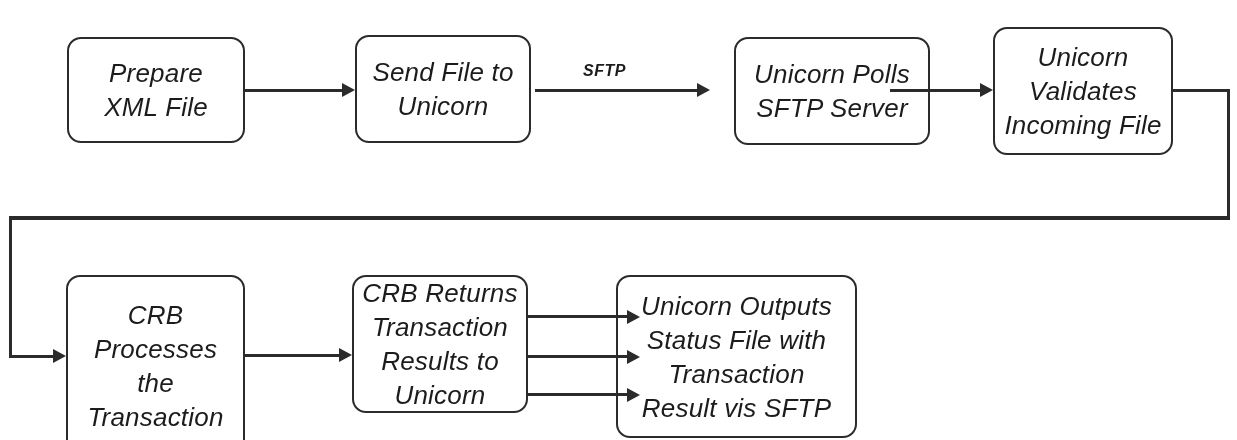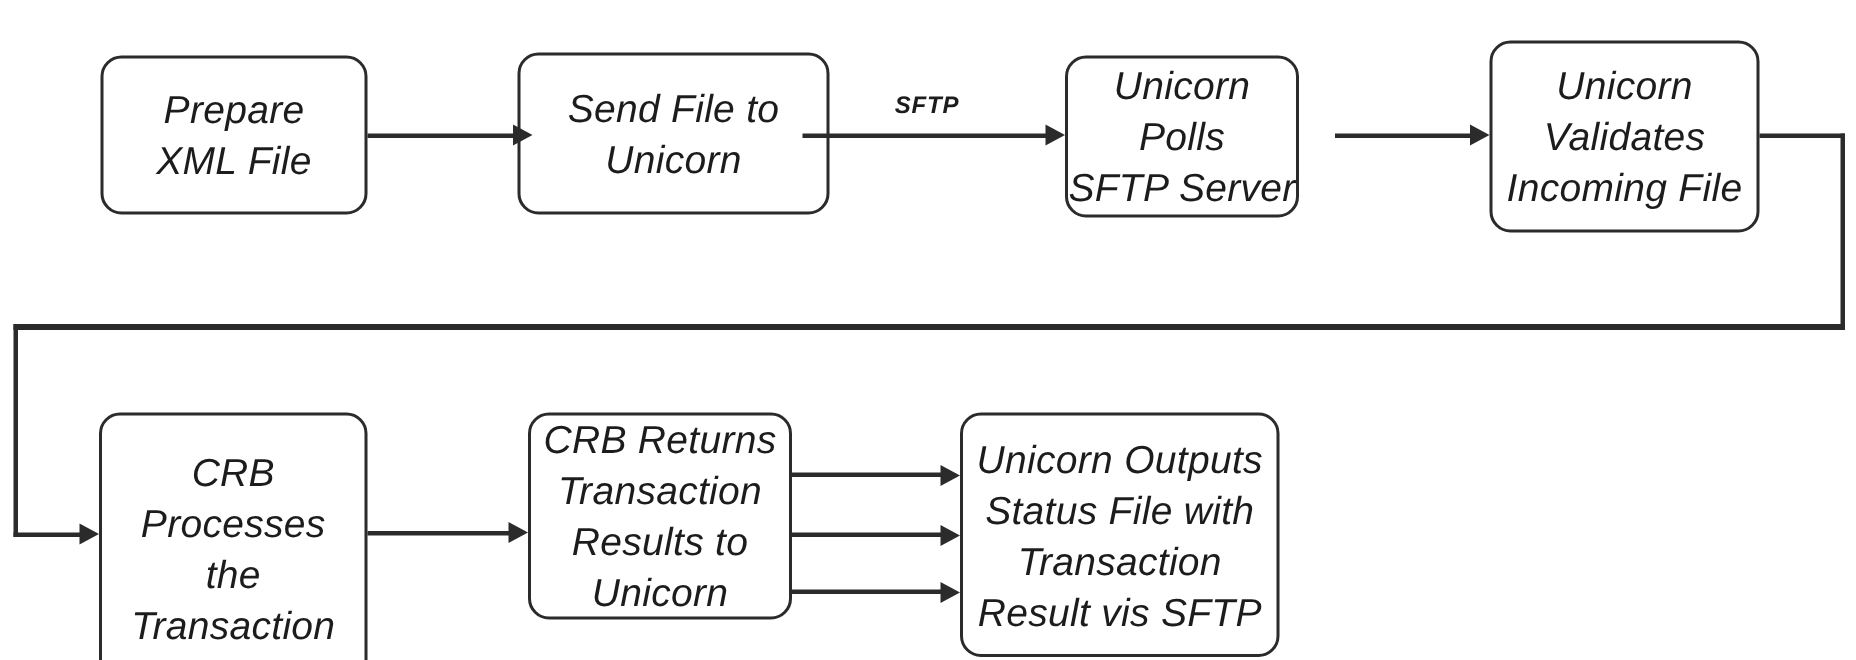--- a/index.html
+++ b/index.html
@@ -28,39 +28,39 @@
   .vline{position:absolute;width:3px;background:var(--line);}
   .hline.thick{height:4px;}
   .arrowhead-right{
     position:absolute;width:0;height:0;
     border-top:7px solid transparent;border-bottom:7px solid transparent;
     border-left:13px solid var(--line);
   }
   .edge-label{
     position:absolute;color:var(--text);
     font-size:16px;font-weight:700;letter-spacing:0.5px;
-    width:70px;text-align:center;
+    width:70px;
   }
 </style>
 </head>
 <body>
 
 <div class="canvas">
 
   <div class="node" style="left:67px;top:37px;width:178px;height:106px">
     <span class="node-label">Prepare
 XML File</span>
   </div>
 
-  <div class="node" style="left:345px;top:35px;width:208px;height:108px">
+  <div class="node" style="left:355px;top:35px;width:176px;height:108px">
     <span class="node-label">Send File to
 Unicorn</span>
   </div>
 
-  <div class="node" style="left:710px;top:37px;width:156px;height:108px">
+  <div class="node" style="left:734px;top:37px;width:196px;height:108px">
     <span class="node-label">Unicorn Polls
 SFTP Server</span>
   </div>
 
   <div class="node" style="left:993px;top:27px;width:180px;height:128px">
     <span class="node-label">Unicorn
 Validates
 Incoming File</span>
   </div>
 
@@ -71,21 +71,21 @@
 Transaction</span>
   </div>
 
   <div class="node" style="left:352px;top:275px;width:176px;height:138px">
     <span class="node-label">CRB Returns
 Transaction
 Results to
 Unicorn</span>
   </div>
 
-  <div class="node" style="left:640px;top:275px;width:213px;height:163px">
+  <div class="node" style="left:616px;top:275px;width:241px;height:163px">
     <span class="node-label">Unicorn Outputs
 Status File with
 Transaction
 Result vis SFTP</span>
   </div>
 
   <div class="hline" style="left:245px;top:89px;width:100px"></div>
   <div class="arrowhead-right" style="left:342px;top:83px"></div>
 
   <div class="hline" style="left:535px;top:89px;width:165px"></div>

